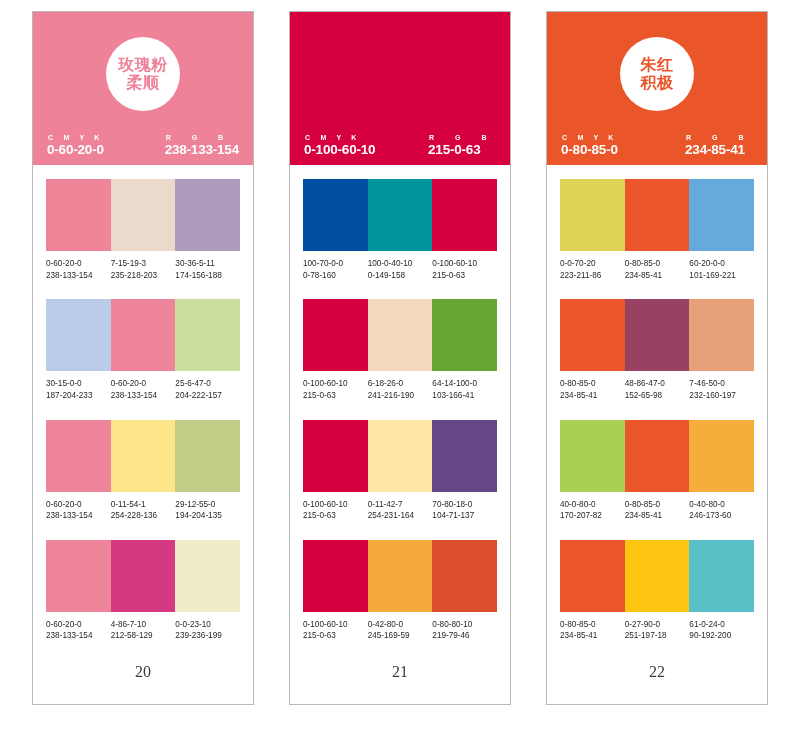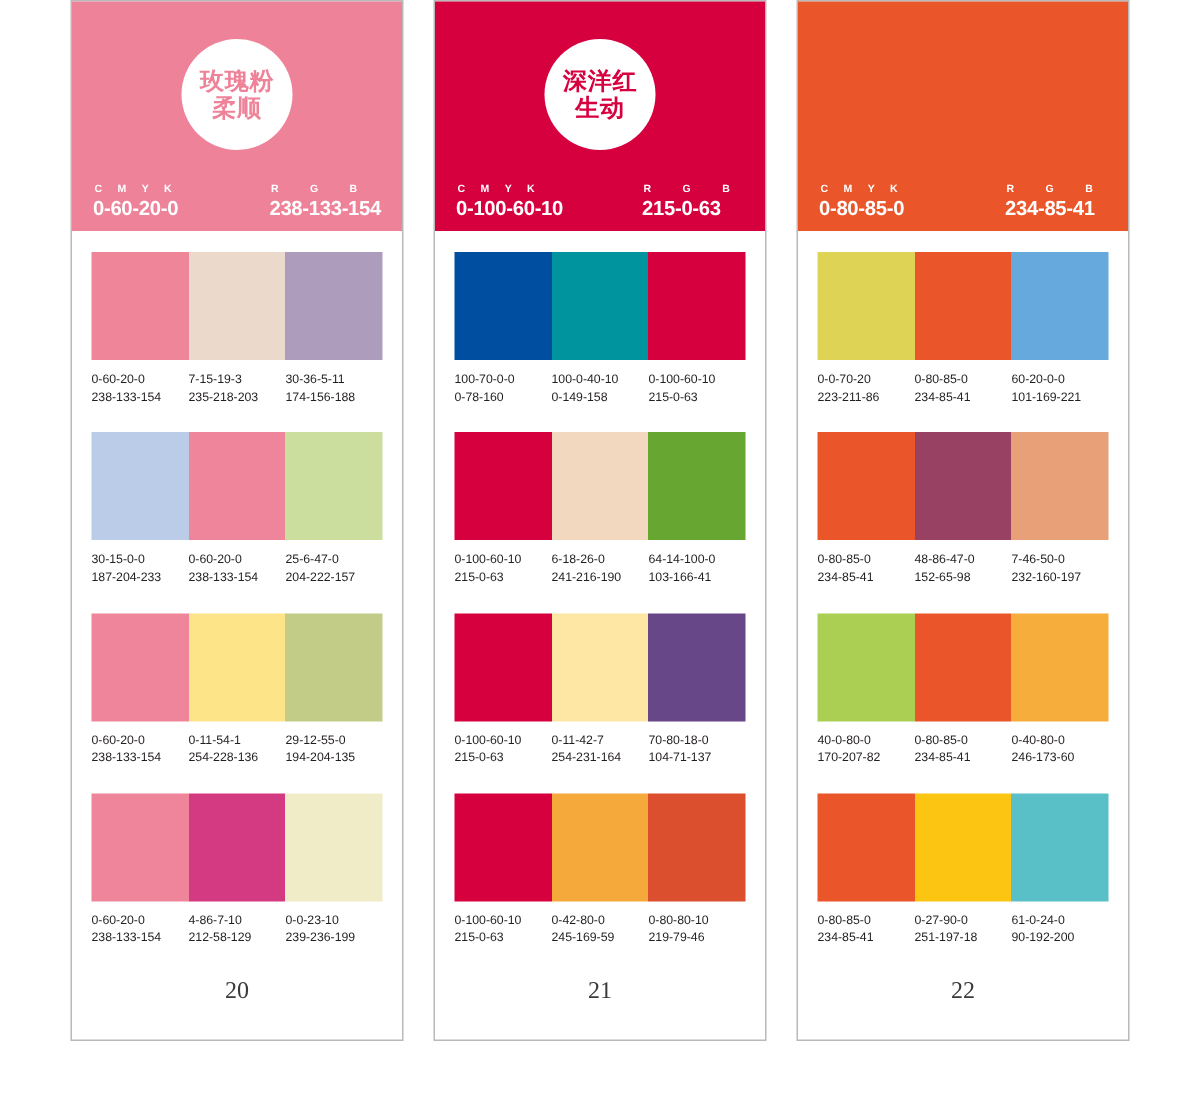--- a/index.html
+++ b/index.html
@@ -13,21 +13,22 @@
     font-family: "Liberation Sans", sans-serif;
     overflow: hidden;
   }
 
   .sheet {
     position: relative;
     width: 800px;
     height: 736px;
     display: flex;
     justify-content: center;
-    gap: 20px;
+    gap: 35px;
+    padding-top: 11px;
     box-sizing: border-box;
   }
 
   .card {
     width: 222px;
     height: 694px;
     background: #ffffff;
     border: 1px solid #b9b9b9;
     box-sizing: border-box;
     display: flex;
@@ -245,24 +246,20 @@
               <div>0-0-23-10</div>
               <div>239-236-199</div>
             </div>
           </div>
         </div>
         <div class="page-number">20</div>
       </div>
     </div>
     <div class="card">
       <div class="card-header" style="background: rgb(215, 0, 63);">
-        <div class="badge">
-          <div class="badge-line" style="color: rgb(215, 0, 63);">深洋红</div>
-          <div class="badge-line" style="color: rgb(215, 0, 63);">生动</div>
-        </div>
         <div class="code-row">
           <div class="code-block">
             <div class="letters">C M Y K</div>
             <div class="values">0-100-60-10</div>
           </div>
           <div class="code-block right">
             <div class="letters rgb">R G B</div>
             <div class="values">215-0-63</div>
           </div>
         </div>
@@ -350,20 +347,24 @@
               <div>0-80-80-10</div>
               <div>219-79-46</div>
             </div>
           </div>
         </div>
         <div class="page-number">21</div>
       </div>
     </div>
     <div class="card">
       <div class="card-header" style="background: rgb(234, 85, 41);">
+        <div class="badge">
+          <div class="badge-line" style="color: rgb(234, 85, 41);">朱红</div>
+          <div class="badge-line" style="color: rgb(234, 85, 41);">积极</div>
+        </div>
         <div class="code-row">
           <div class="code-block">
             <div class="letters">C M Y K</div>
             <div class="values">0-80-85-0</div>
           </div>
           <div class="code-block right">
             <div class="letters rgb">R G B</div>
             <div class="values">234-85-41</div>
           </div>
         </div>

